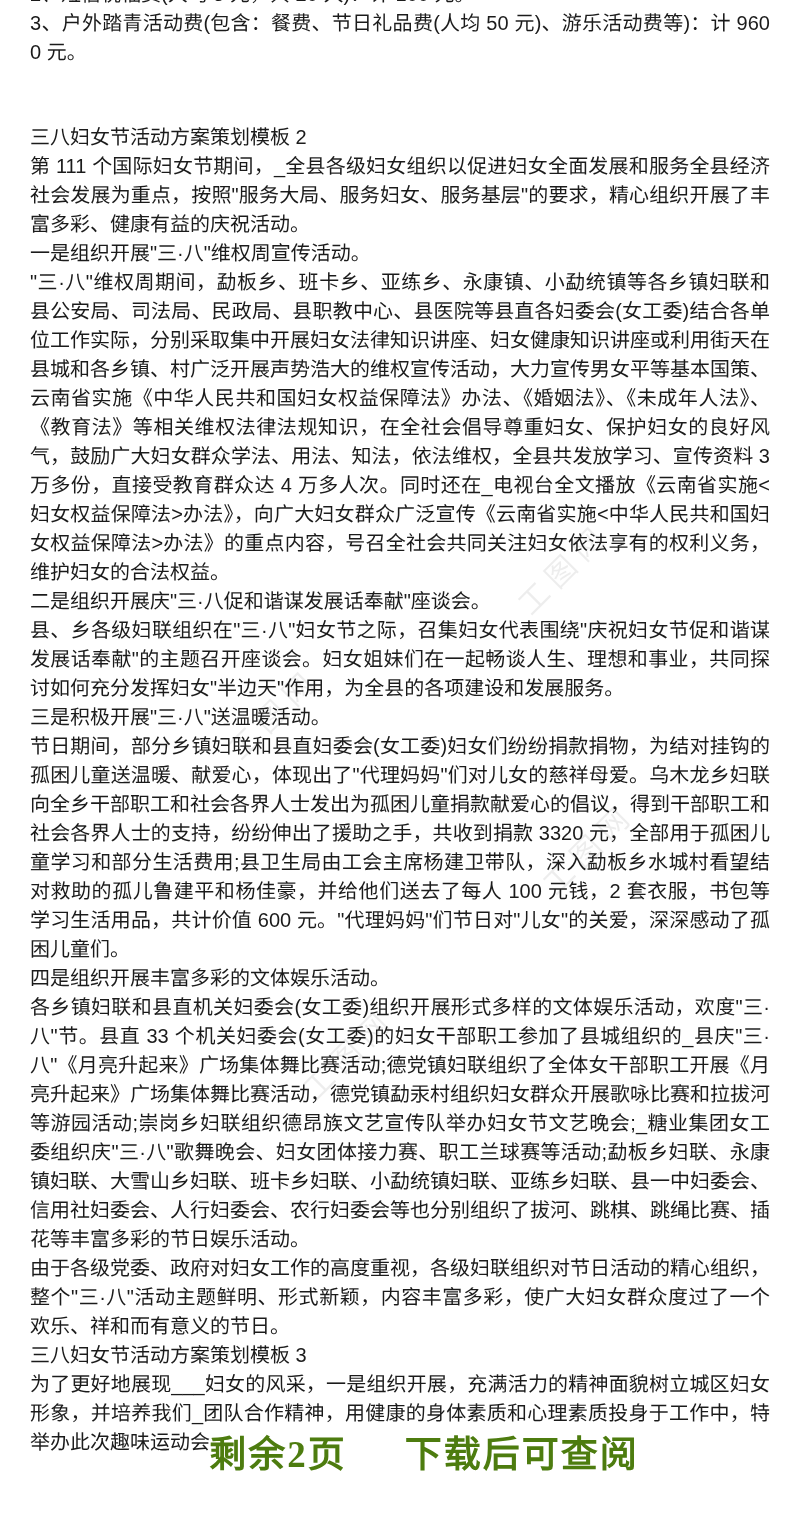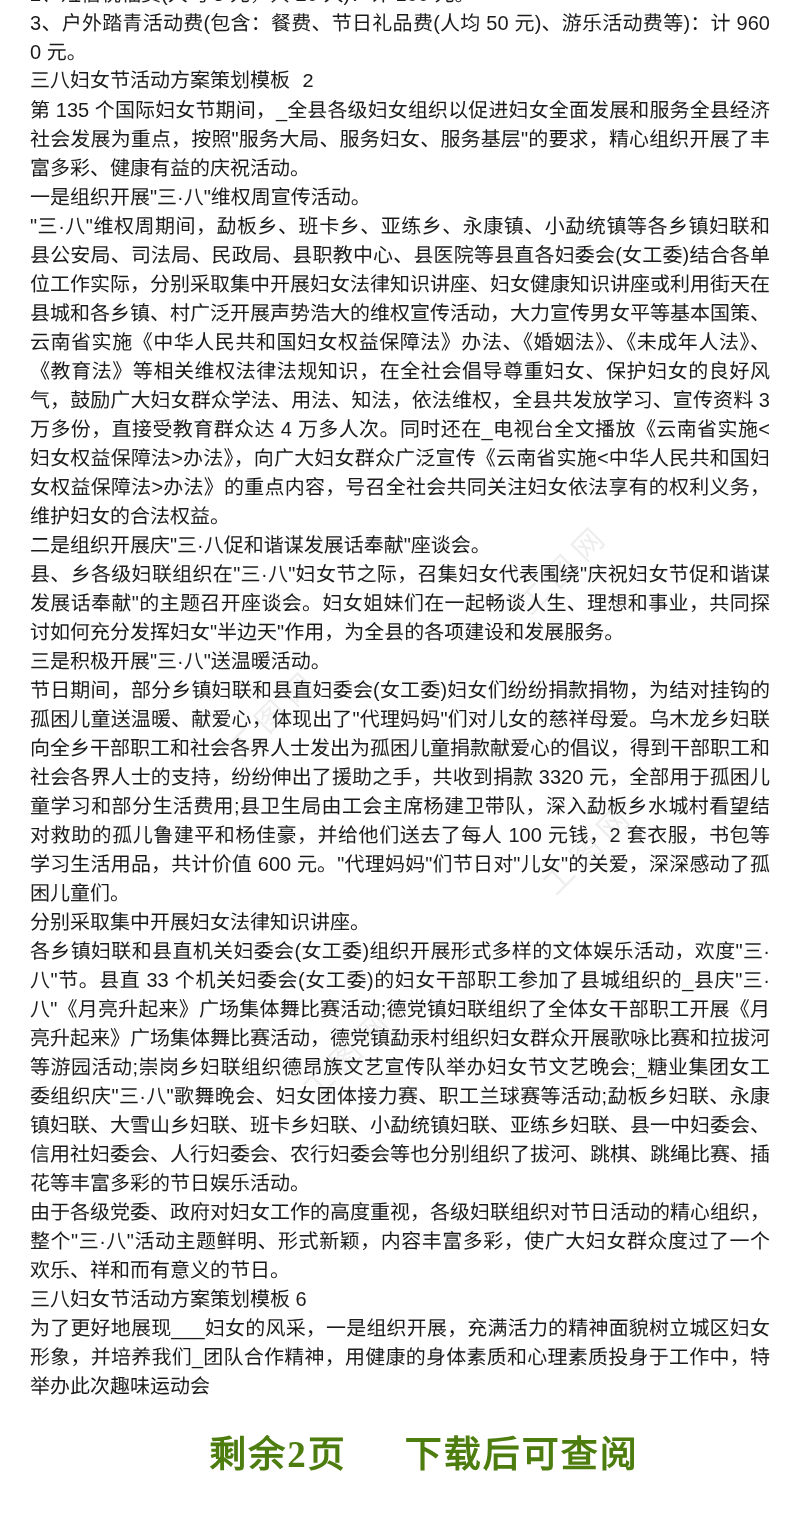--- a/index.html
+++ b/index.html
@@ -62,32 +62,32 @@
     width: 58px;
   }
 </style>
 </head>
 <body>
 
 <div class="page">
   <div class="doc">
       <p class="clipped">2、短信祝福费(人均 5 元，共 20 人)：计 100 元。</p>
       <p>3、户外踏青活动费(包含：餐费、节日礼品费(人均 50 元)、游乐活动费等)：计 9600 元。</p>
-      <p style=" font-family: Liberation Mono, monospace;">三八妇女节活动方案策划模板 2</p>
-      <p>第 135 个国际妇女节期间，_全县各级妇女组织以促进妇女全面发展和服务全县经济社会发展为重点，按照"服务大局、服务妇女、服务基层"的要求，精心组织开展了丰富多彩、健康有益的庆祝活动。</p>
+      <p style="margin-top: 56px;">三八妇女节活动方案策划模板 2</p>
+      <p>第 111 个国际妇女节期间，_全县各级妇女组织以促进妇女全面发展和服务全县经济社会发展为重点，按照"服务大局、服务妇女、服务基层"的要求，精心组织开展了丰富多彩、健康有益的庆祝活动。</p>
       <p>一是组织开展"三·八"维权周宣传活动。</p>
       <p>"三·八"维权周期间，勐板乡、班卡乡、亚练乡、永康镇、小勐统镇等各乡镇妇联和县公安局、司法局、民政局、县职教中心、县医院等县直各妇委会(女工委)结合各单位工作实际，分别采取集中开展妇女法律知识讲座、妇女健康知识讲座或利用街天在县城和各乡镇、村广泛开展声势浩大的维权宣传活动，大力宣传男女平等基本国策、云南省实施《中华人民共和国妇女权益保障法》办法、《婚姻法》、《未成年人法》、《教育法》等相关维权法律法规知识，在全社会倡导尊重妇女、保护妇女的良好风气，鼓励广大妇女群众学法、用法、知法，依法维权，全县共发放学习、宣传资料 3 万多份，直接受教育群众达 4 万多人次。同时还在_电视台全文播放《云南省实施&lt;妇女权益保障法&gt;办法》，向广大妇女群众广泛宣传《云南省实施&lt;中华人民共和国妇女权益保障法&gt;办法》的重点内容，号召全社会共同关注妇女依法享有的权利义务，维护妇女的合法权益。</p>
       <p>二是组织开展庆"三·八促和谐谋发展话奉献"座谈会。</p>
       <p>县、乡各级妇联组织在"三·八"妇女节之际，召集妇女代表围绕"庆祝妇女节促和谐谋发展话奉献"的主题召开座谈会。妇女姐妹们在一起畅谈人生、理想和事业，共同探讨如何充分发挥妇女"半边天"作用，为全县的各项建设和发展服务。</p>
       <p>三是积极开展"三·八"送温暖活动。</p>
       <p>节日期间，部分乡镇妇联和县直妇委会(女工委)妇女们纷纷捐款捐物，为结对挂钩的孤困儿童送温暖、献爱心，体现出了"代理妈妈"们对儿女的慈祥母爱。乌木龙乡妇联向全乡干部职工和社会各界人士发出为孤困儿童捐款献爱心的倡议，得到干部职工和社会各界人士的支持，纷纷伸出了援助之手，共收到捐款 3320 元，全部用于孤困儿童学习和部分生活费用;县卫生局由工会主席杨建卫带队，深入勐板乡水城村看望结对救助的孤儿鲁建平和杨佳豪，并给他们送去了每人 100 元钱，2 套衣服，书包等学习生活用品，共计价值 600 元。"代理妈妈"们节日对"儿女"的关爱，深深感动了孤困儿童们。</p>
-      <p>分别采取集中开展妇女法律知识讲座。</p>
+      <p>四是组织开展丰富多彩的文体娱乐活动。</p>
       <p>各乡镇妇联和县直机关妇委会(女工委)组织开展形式多样的文体娱乐活动，欢度"三·八"节。县直 33 个机关妇委会(女工委)的妇女干部职工参加了县城组织的_县庆"三·八"《月亮升起来》广场集体舞比赛活动;德党镇妇联组织了全体女干部职工开展《月亮升起来》广场集体舞比赛活动，德党镇勐汞村组织妇女群众开展歌咏比赛和拉拔河等游园活动;崇岗乡妇联组织德昂族文艺宣传队举办妇女节文艺晚会;_糖业集团女工委组织庆"三·八"歌舞晚会、妇女团体接力赛、职工兰球赛等活动;勐板乡妇联、永康镇妇联、大雪山乡妇联、班卡乡妇联、小勐统镇妇联、亚练乡妇联、县一中妇委会、信用社妇委会、人行妇委会、农行妇委会等也分别组织了拔河、跳棋、跳绳比赛、插花等丰富多彩的节日娱乐活动。</p>
       <p>由于各级党委、政府对妇女工作的高度重视，各级妇联组织对节日活动的精心组织，整个"三·八"活动主题鲜明、形式新颖，内容丰富多彩，使广大妇女群众度过了一个欢乐、祥和而有意义的节日。</p>
-      <p>三八妇女节活动方案策划模板 6</p>
+      <p>三八妇女节活动方案策划模板 3</p>
       <p>为了更好地展现___妇女的风采，一是组织开展，充满活力的精神面貌树立城区妇女形象，并培养我们_团队合作精神，用健康的身体素质和心理素质投身于工作中，特举办此次趣味运动会</p>
     </div>
 
   <div class="footer-banner">
     <span>剩余2页</span><span class="spacer"></span><span>下载后可查阅</span>
   </div>
 <div class="watermark" style="left: 215px; top: 690px;">工图网</div>
     <div class="watermark" style="left: 505px; top: 545px;">工图网</div>
     <div class="watermark" style="left: 530px; top: 825px;">工图网</div>
     <div class="watermark" style="left: 290px; top: 1030px;">工图网</div>

